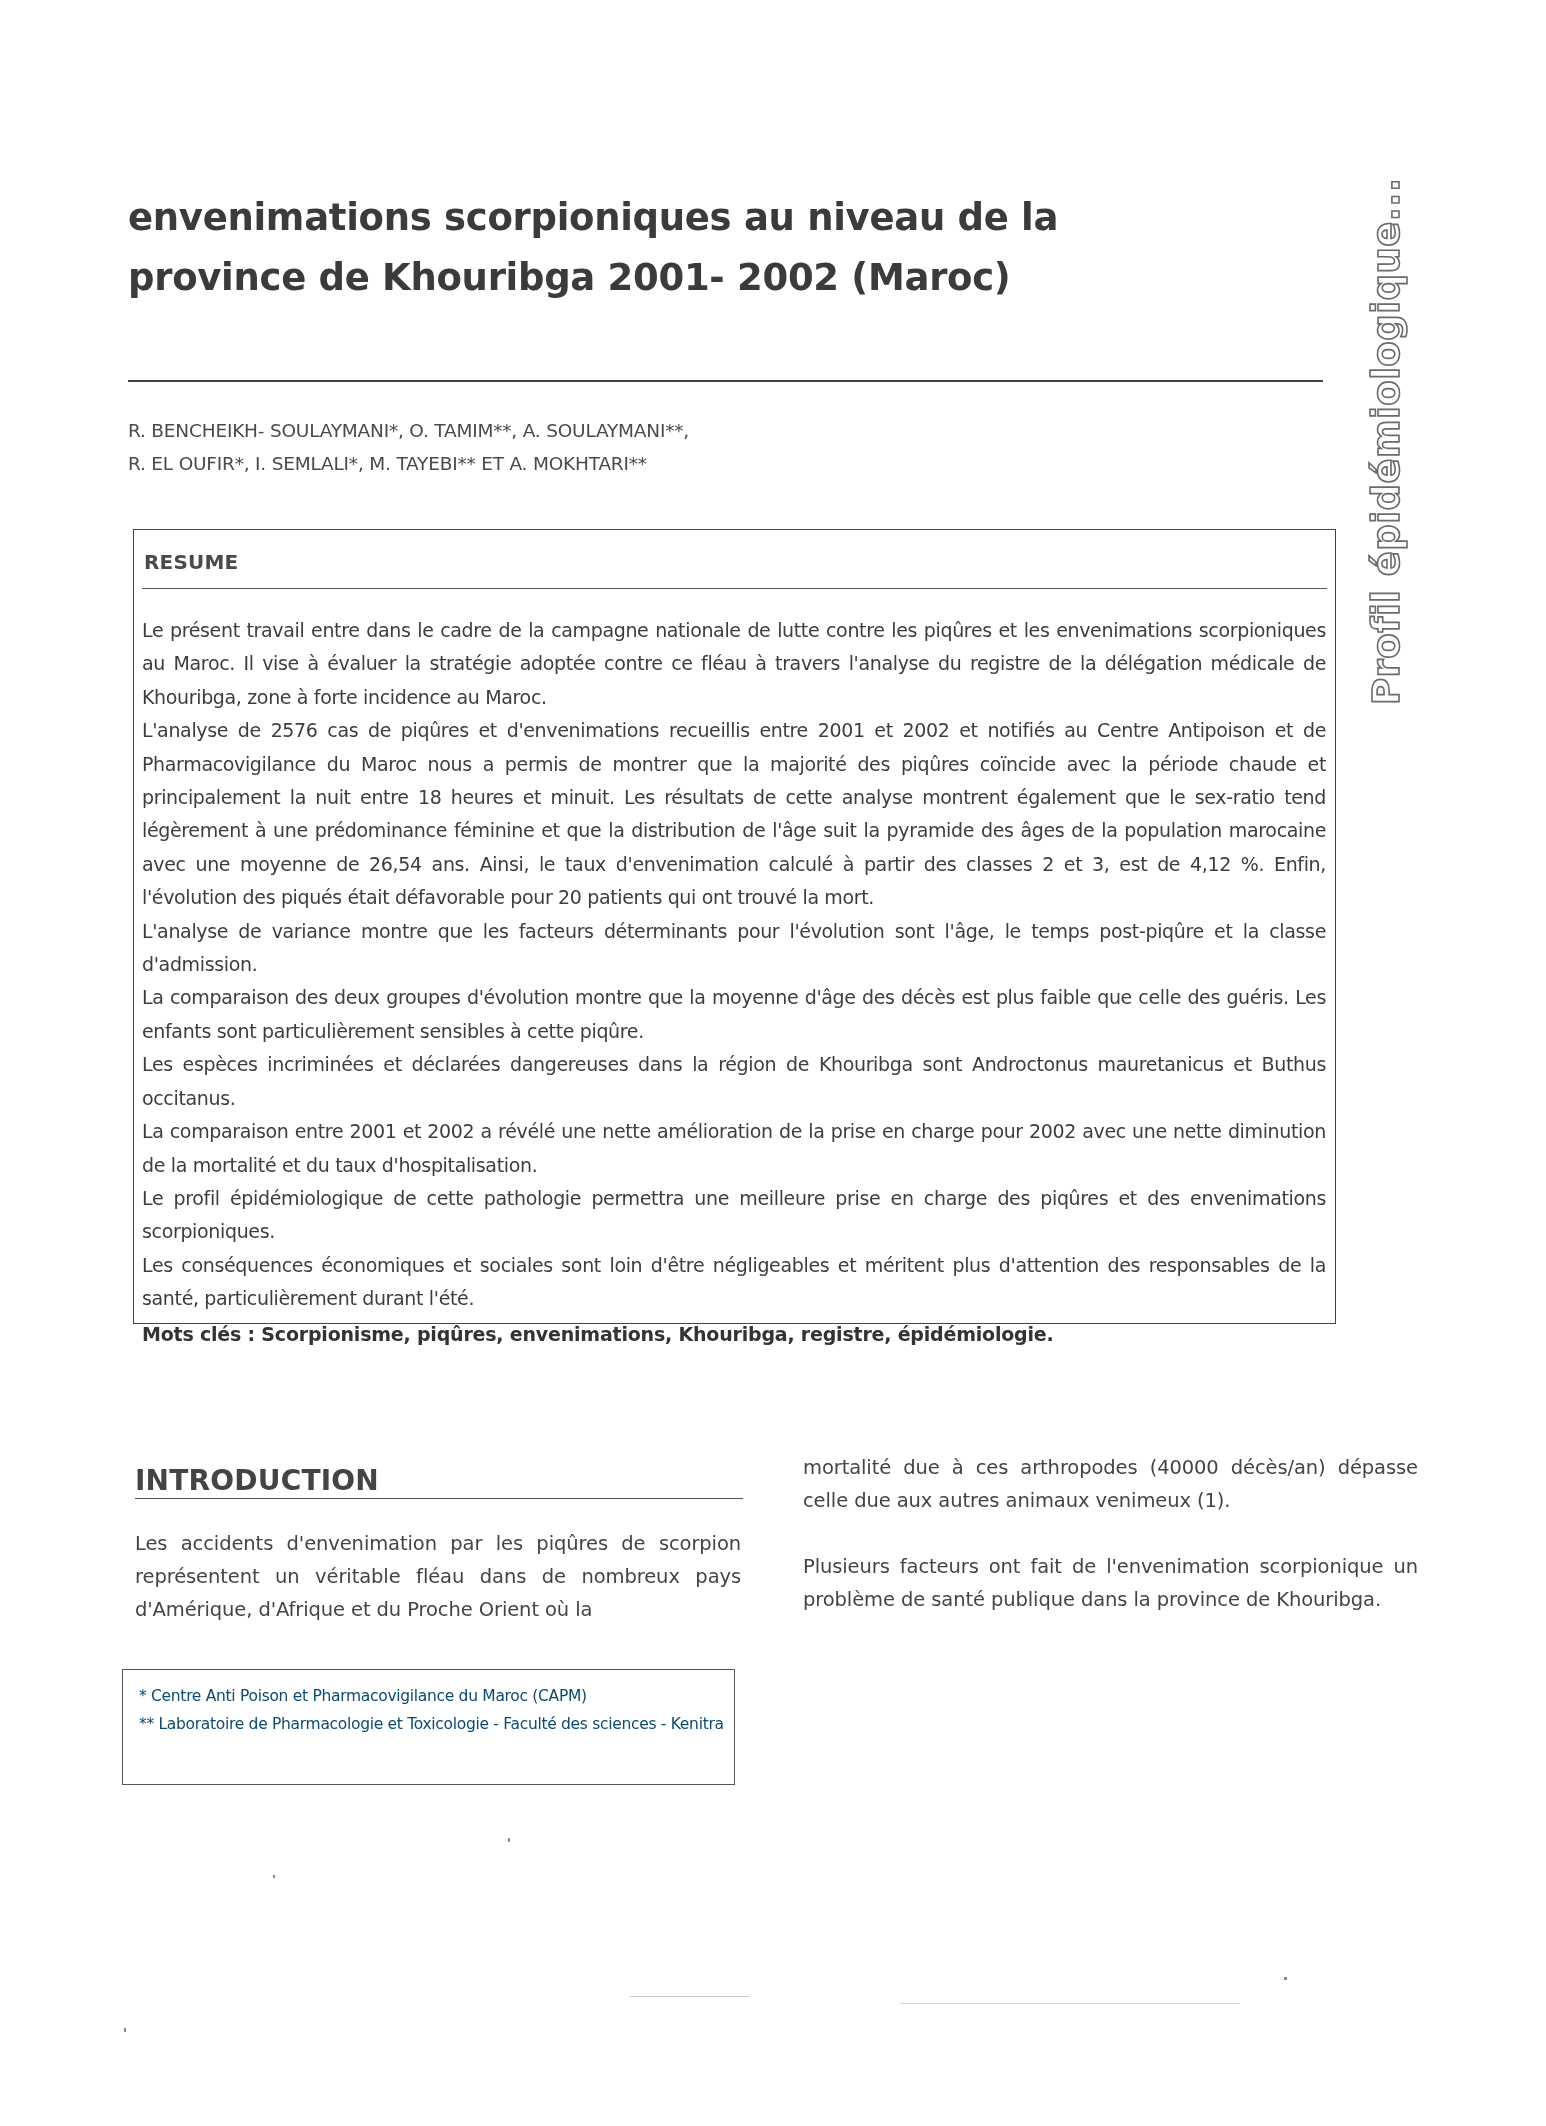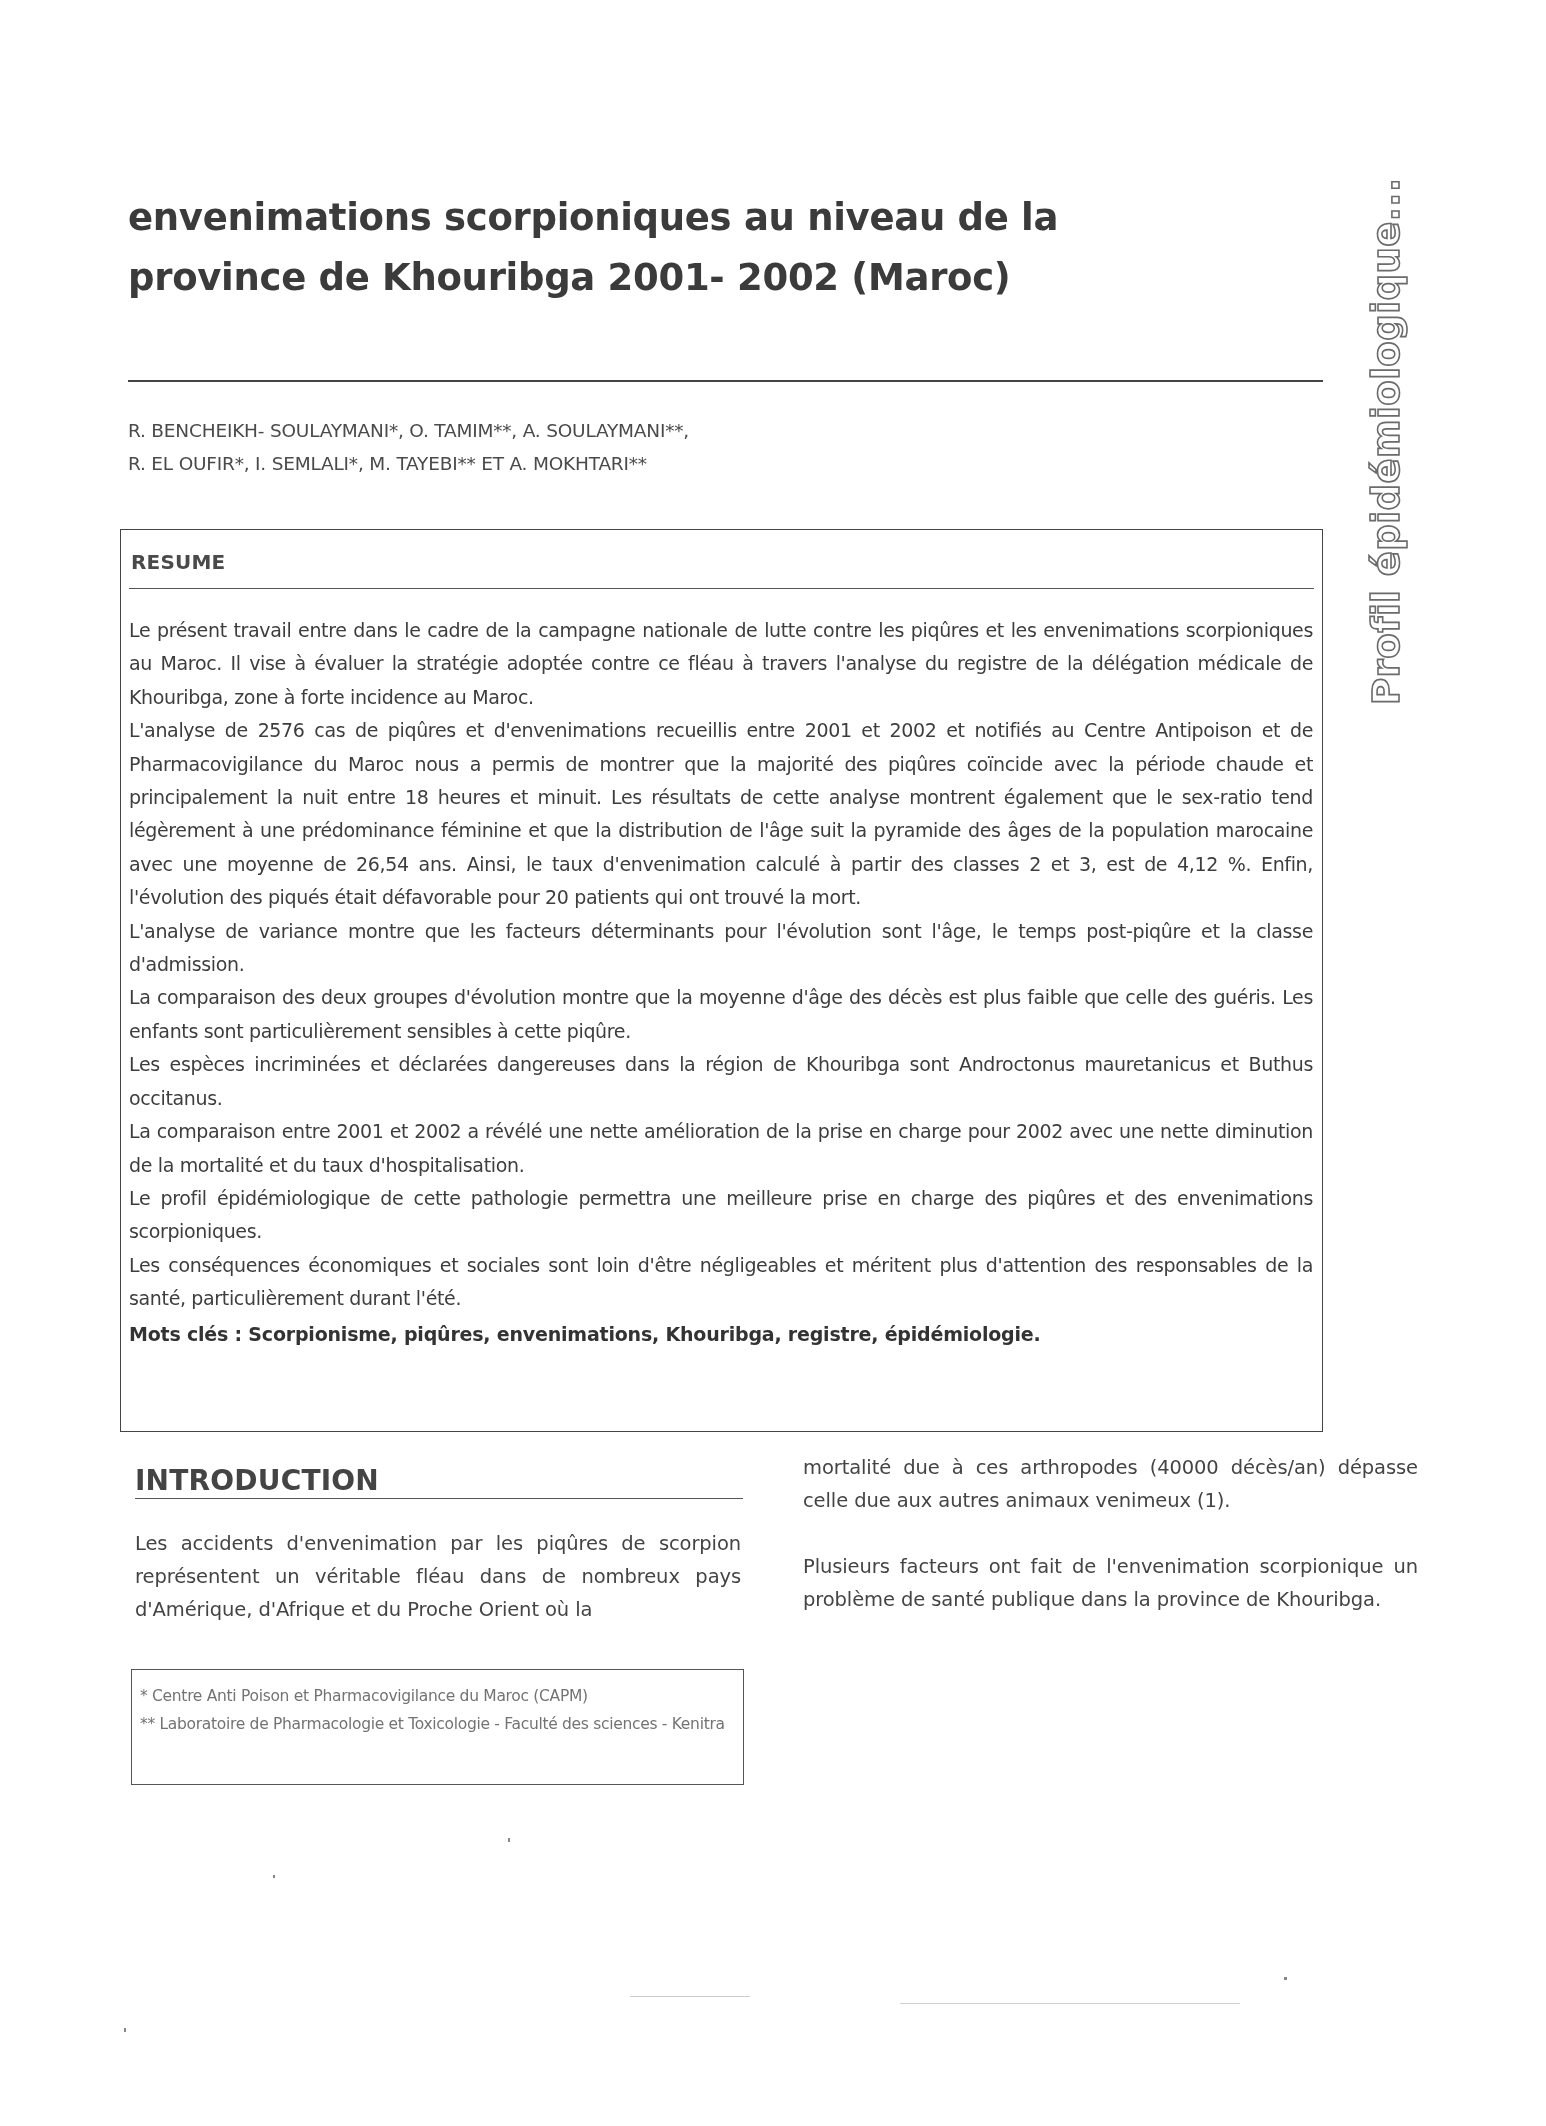--- a/index.html
+++ b/index.html
@@ -23,21 +23,21 @@
       font-size: 18.5px; line-height: 33px; color: #4a4a4a; letter-spacing: -0.2px;
     }
     .side-label {
       position: absolute; left: 1365px; top: 705px;
       transform: rotate(-90deg); transform-origin: left top;
       font-size: 37px; font-weight: bold; white-space: nowrap;
       color: #ffffff; -webkit-text-stroke: 1.6px #6b6b6b;
       letter-spacing: 0.5px;
     }
     .resume-box {
-      position: absolute; left: 120px; top: 529px; width: 1203px; height: 903px;
+      position: absolute; left: 133px; top: 529px; width: 1203px; height: 795px;
       border: 1.5px solid #444; box-sizing: border-box;
     }
     .resume-heading {
       position: absolute; left: 10px; top: 20px;
       font-size: 20px; font-weight: bold; color: #4a4a4a; letter-spacing: 0.2px;
     }
     .resume-rule {
       position: absolute; left: 8px; right: 8px; top: 58px; height: 0;
       border-top: 1.5px solid #555;
     }
@@ -59,24 +59,24 @@
       position: absolute; left: 135px; top: 1498px; width: 608px; height: 0;
       border-top: 1.5px solid #555;
     }
     .col-left {
       position: absolute; left: 135px; top: 1527px; width: 606px;
       font-size: 19.5px; line-height: 33px; text-align: justify; color: #444;
       letter-spacing: -0.1px;
     }
     .col-left p, .col-right p { margin: 0; }
     .footnote-box {
-      position: absolute; left: 131px; top: 1669px; width: 613px; height: 116px;
+      position: absolute; left: 122px; top: 1669px; width: 613px; height: 116px;
       border: 1.5px solid #555; box-sizing: border-box;
-      padding: 12px 8px 0 8px;
-      font-size: 15.5px; line-height: 28px; color: #737373; letter-spacing: -0.3px;
+      padding: 12px 8px 0 16px;
+      font-size: 15.5px; line-height: 28px; color: #0c4a6e; letter-spacing: -0.3px;
     }
     .footnote-box p { margin: 0; text-align: justify; }
     .col-right {
       position: absolute; left: 803px; top: 1451px; width: 615px;
       font-size: 19.5px; line-height: 33px; text-align: justify; color: #444;
       letter-spacing: -0.1px;
     }
     .col-right .gap { height: 33px; }
     .speck { position: absolute; background: #888; }
   </style>

